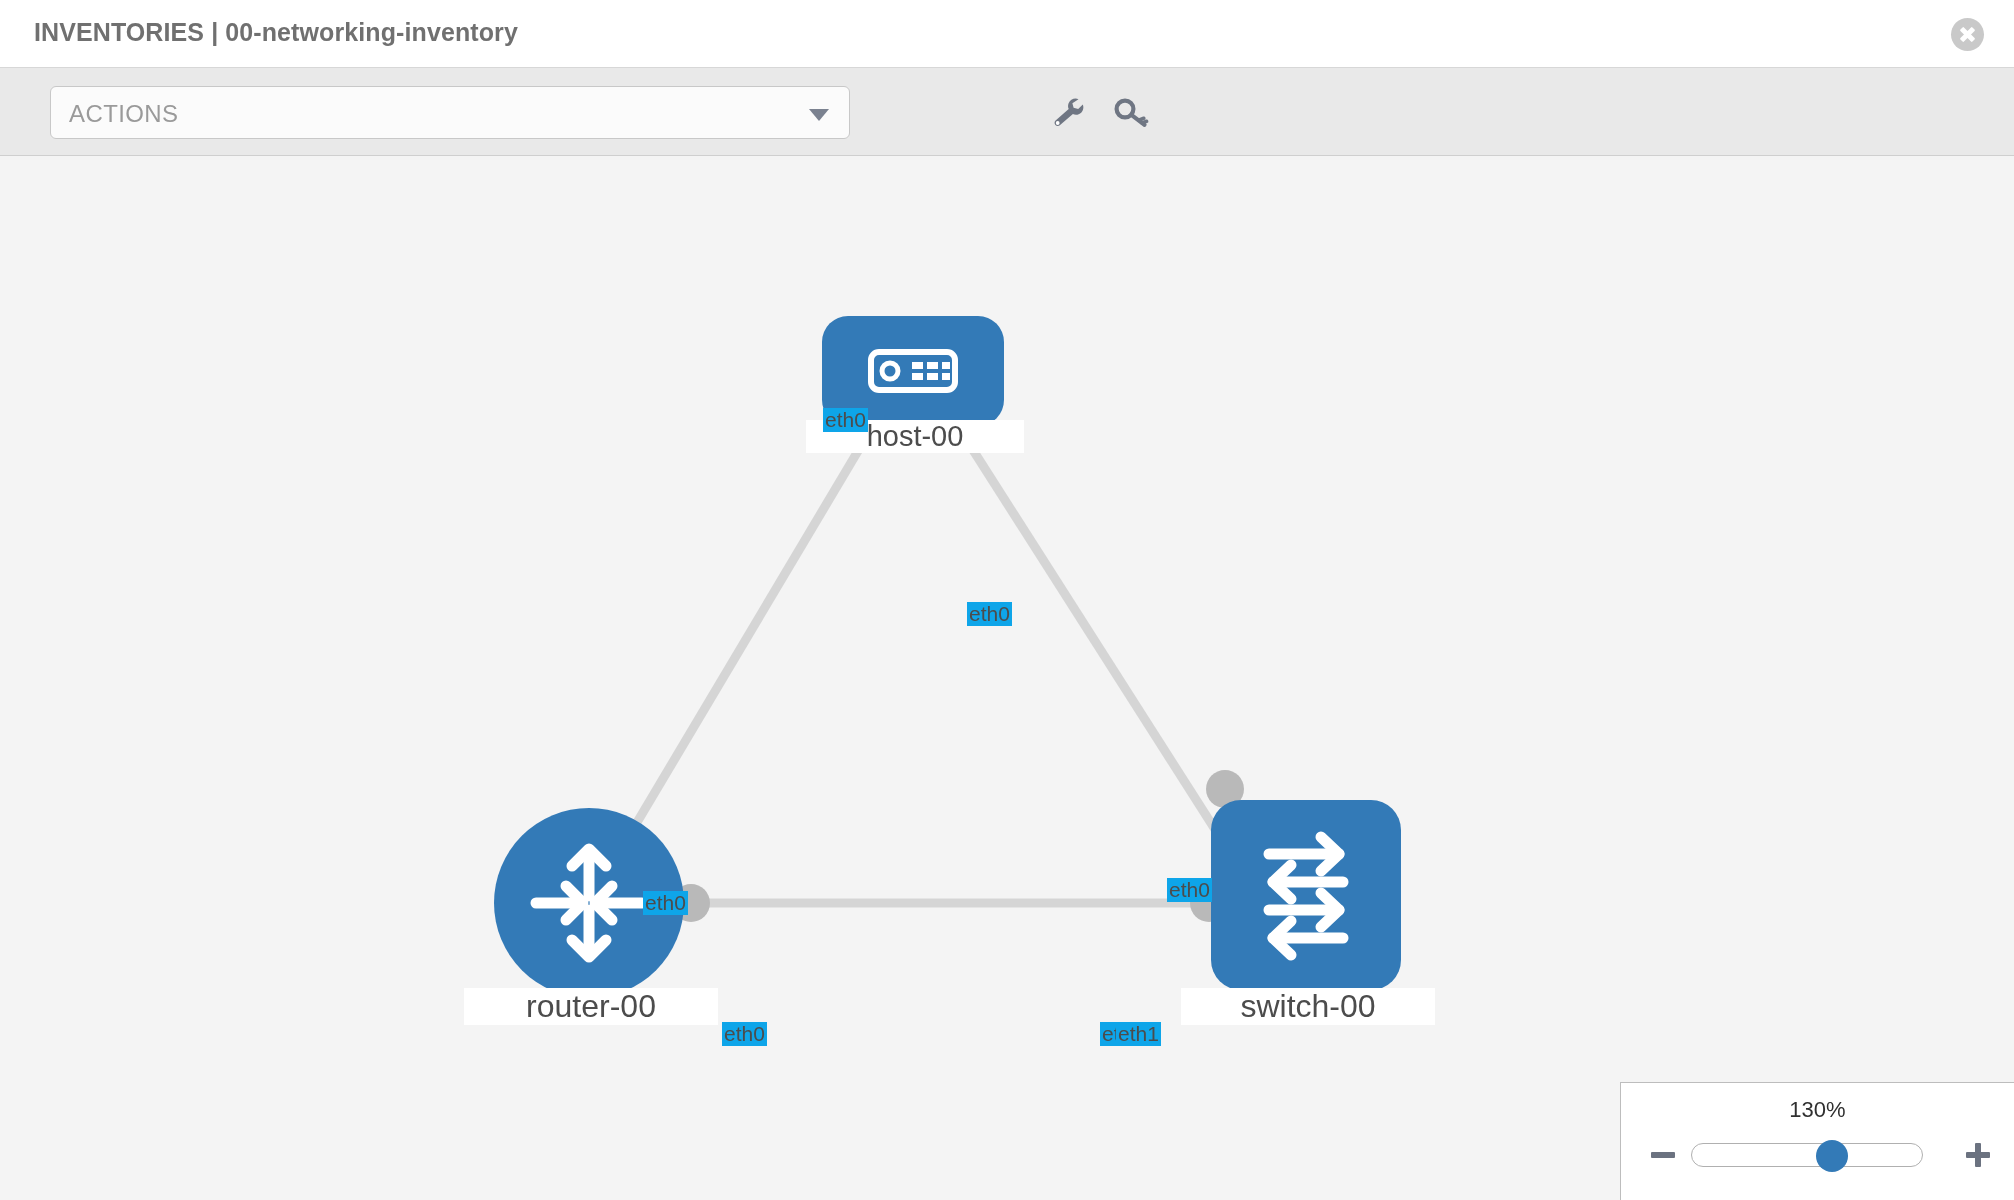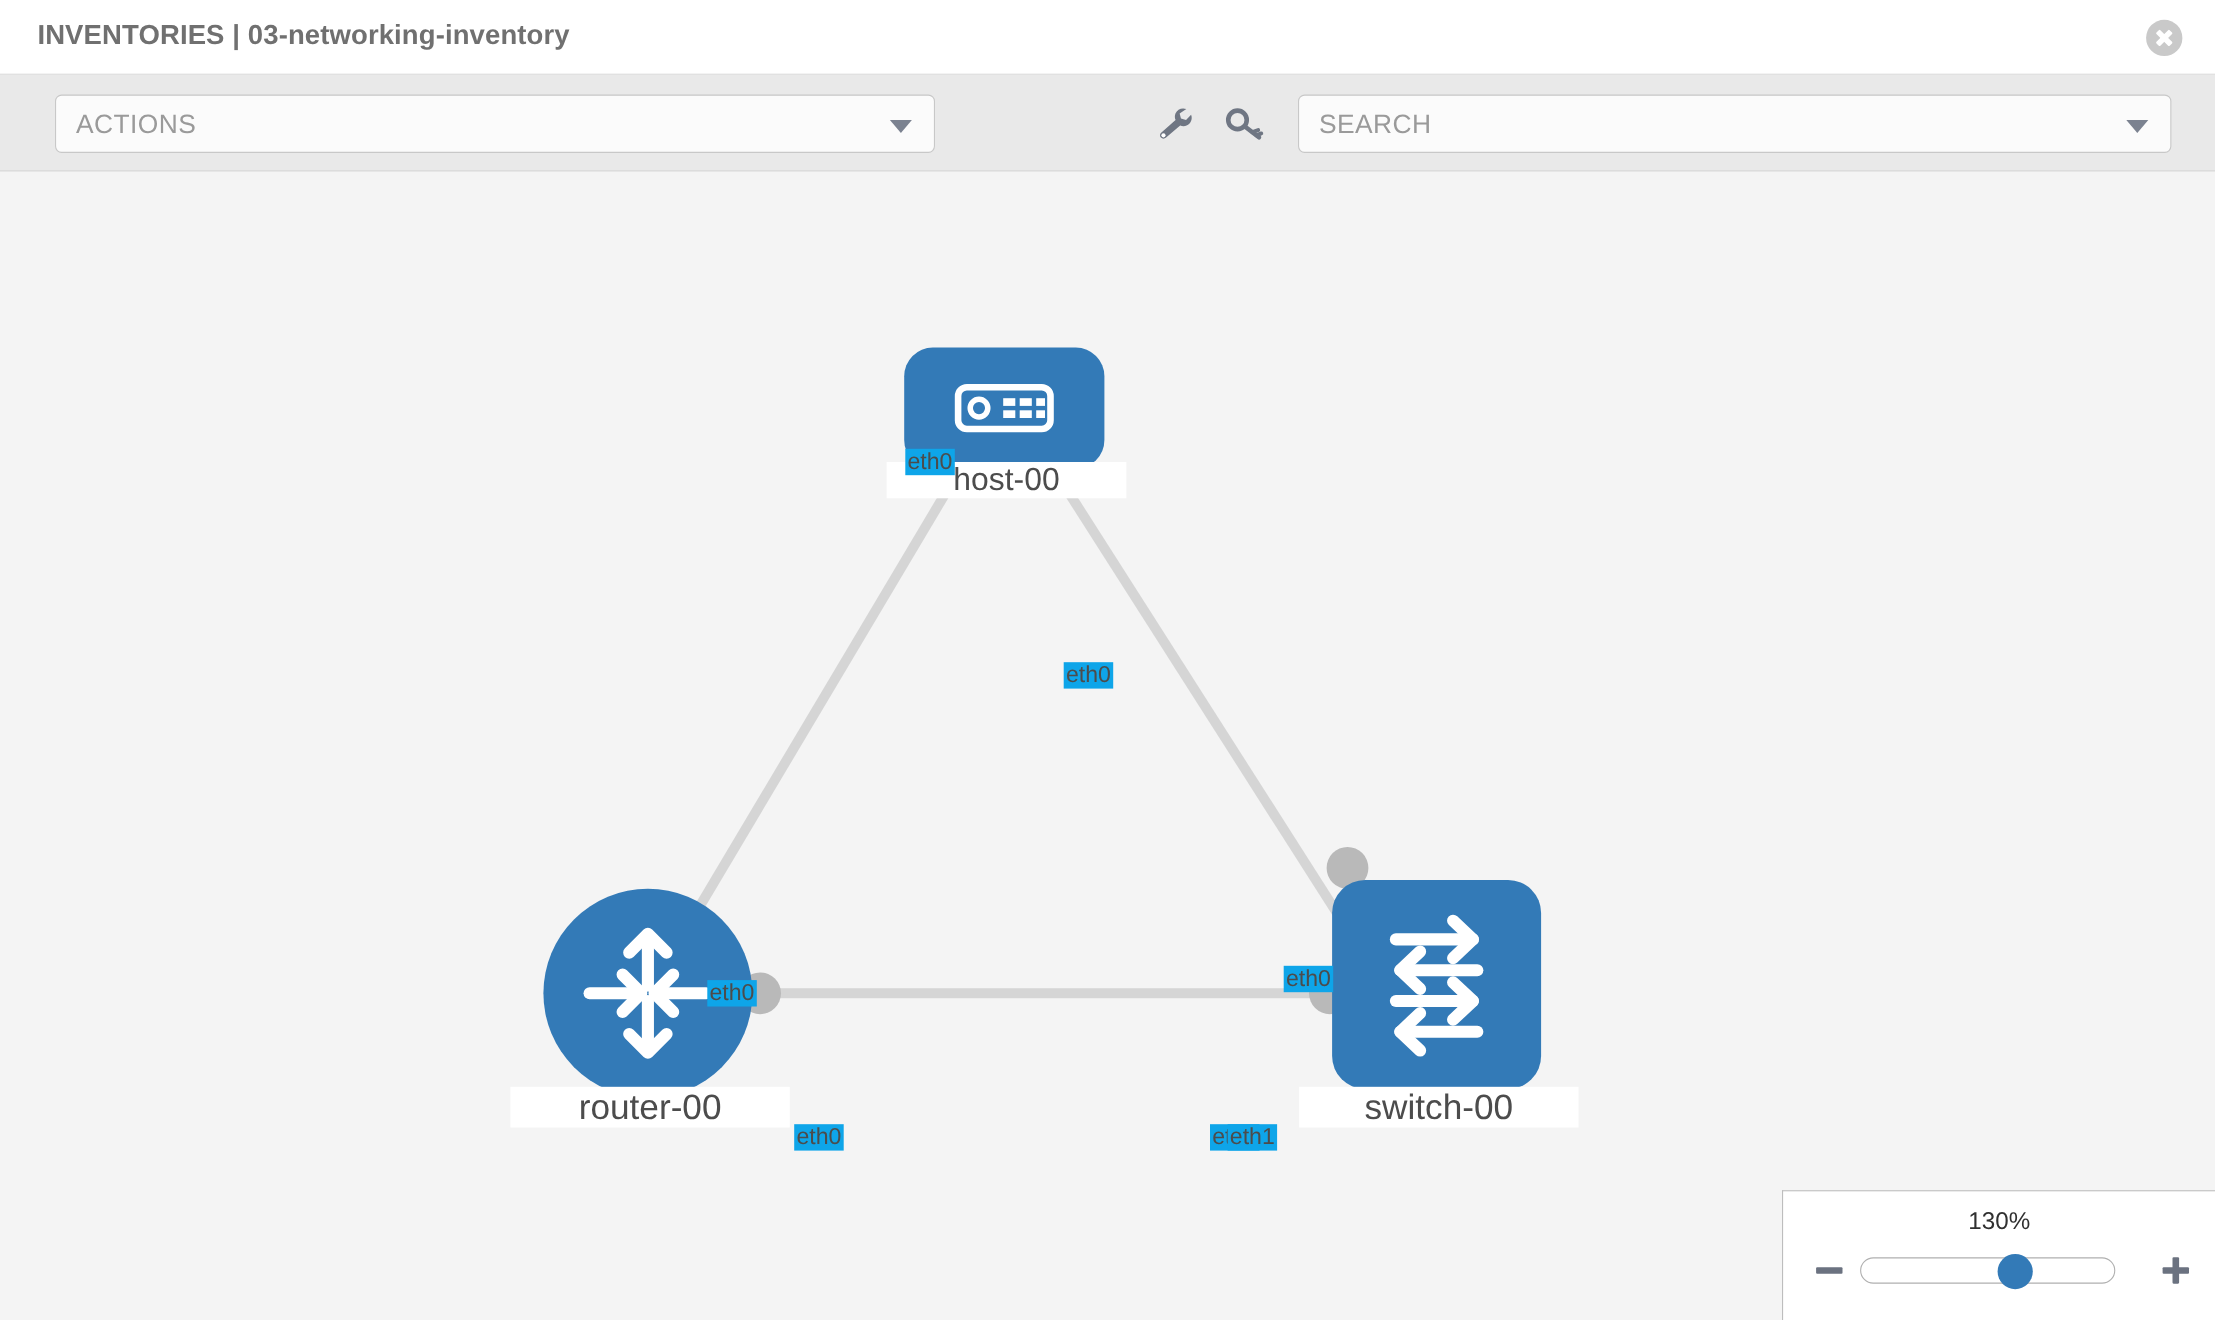--- a/index.html
+++ b/index.html
@@ -269,21 +269,21 @@
     background: #337ab7;
     cursor: grab;
   }
 </style>
 </head>
 <body>
 
 <div id="app">
 
   <div class="header">
-    <div class="header-title">INVENTORIES | 03-networking-inventory</div>
+    <div class="header-title">INVENTORIES | 00-networking-inventory</div>
     <div class="close-btn"></div>
   </div>
 
   <div class="toolbar">
 
     <div class="actions-select">
       <span class="sel-label">ACTIONS</span>
       <span class="caret"></span>
     </div>
 
@@ -296,24 +296,20 @@
 
     <div class="tool-icon icon-key">
       <svg viewBox="0 0 38 34" xmlns="http://www.w3.org/2000/svg">
         <circle cx="12" cy="13" r="8.4" fill="none" stroke="#6f7683" stroke-width="4.2"></circle>
         <path d="M18.4 18.8 L31.5 28.8" stroke="#6f7683" stroke-width="4.2" stroke-linecap="round" fill="none"></path>
         <path d="M25.6 24.2 L30.8 22.3" stroke="#6f7683" stroke-width="3.6" stroke-linecap="round" fill="none"></path>
         <path d="M29.2 27.0 L33.6 25.3" stroke="#6f7683" stroke-width="3.6" stroke-linecap="round" fill="none"></path>
       </svg>
     </div>
 
-    <div class="search-box">
-      <span class="sel-label">SEARCH</span>
-      <span class="caret"></span>
-    </div>
   </div>
 
   <div class="canvas">
 
     <svg class="links" viewBox="0 0 2014 1044" xmlns="http://www.w3.org/2000/svg">
 
       <line x1="880" y1="258" x2="617" y2="700" stroke="#d5d5d5" stroke-width="9"></line>
 
       <line x1="950" y1="258" x2="1232" y2="700" stroke="#d5d5d5" stroke-width="9"></line>
 

